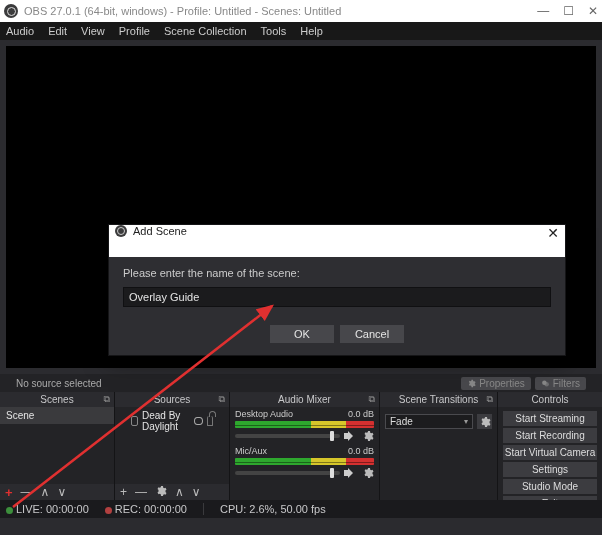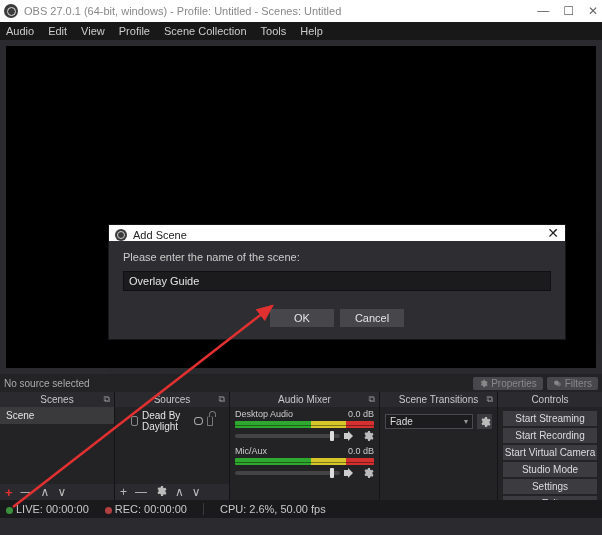--- a/index.html
+++ b/index.html
@@ -5,21 +5,21 @@
   * { box-sizing: border-box; margin: 0; padding: 0; }
   html, body { width: 602px; height: 535px; background: #2b2b2f; font-family: "Segoe UI", Arial, sans-serif; font-size: 11px; color: #d0d0d2; overflow: hidden; }
   .titlebar { height: 22px; background: #fff; display: flex; align-items: center; padding: 0 4px; color: #888; }
   .titlebar .obs-logo { width: 14px; height: 14px; border-radius: 50%; background: #3b3b3c; margin-right: 6px; display: flex; align-items: center; justify-content: center; }
   .titlebar .obs-logo::after { content:""; width:7px; height:7px; border-radius:50%; border:1.5px solid #ddd; }
   .titlebar .winbtns { margin-left:auto; display:flex; gap:14px; color:#666; font-size:12px; }
   .menubar { height:18px; background:#181818; display:flex; align-items:center; padding:0 6px; gap:14px; font-size:11px; color:#ccc; }
   .menubar span { cursor:default; }
   .preview { height: 334px; background:#2b2b2f; padding:6px; }
   .preview-inner { width:100%; height:100%; background:#000; }
-  .sourcebar { height:18px; background:#232326; display:flex; align-items:center; padding:0 4px; color:#aaa; font-size:10px; }
+  .sourcebar { height:18px; background:#232326; display:flex; align-items:center; padding:0 16px; color:#aaa; font-size:10px; }
   .sourcebar .buttons { margin-left:auto; display:flex; gap:4px; }
   .pillbtn { background:#48484c; padding:1px 6px; border-radius:2px; display:flex; align-items:center; gap:3px; color:#888; font-size:10px; }
   .pillbtn svg { width:9px; height:9px; }
   .docks { display:flex; height: 108px; background:#1e1e21; }
   .dock { border-right:1px solid #141416; display:flex; flex-direction:column; min-width:0; }
   .dock:last-child { border-right:none; }
   .dock-title { height:15px; background:#2b2b2f; display:flex; align-items:center; justify-content:center; font-size:10px; color:#c8c8ca; position:relative; }
   .dock-title .pop { position:absolute; right:4px; font-size:9px; color:#999; }
   .dock-body { flex:1; background:#232326; overflow:hidden; font-size:10px; }
   .dock-footer { height:16px; background:#2b2b2f; display:flex; align-items:center; padding:0 5px; gap:8px; font-size:12px; color:#bbb; }
@@ -47,21 +47,21 @@
   .select { flex:1; background:#1c1c1e; border:1px solid #4a4a4e; padding:1px 4px; height:15px; display:flex; align-items:center; justify-content:space-between; color:#ddd; }
   .select .arr { font-size:8px; color:#999; }
   .sqbtn { width:15px; height:15px; background:#3c3c40; display:flex; align-items:center; justify-content:center; }
   .ctrl-btn { background:#3c3c40; margin:2px 5px; padding:2px 0; text-align:center; border:none; color:#ddd; font-size:10px; display:block; }
   .statusbar { height:18px; background:#1a1a1d; display:flex; align-items:center; justify-content:flex-start; padding:0 6px; gap:16px; font-size:11px; color:#c8c8ca; }
   .statusbar .dot { width:7px; height:7px; border-radius:50%; background:#3c8f3c; display:inline-block; margin-right:3px; vertical-align:middle; }
   .statusbar .dot.red { background:#b24040; }
   .statusbar .sep { width:1px; height:12px; background:#3a3a3d; }
 
   .modal { position:absolute; left:108px; top:224px; width:458px; background:#2e2e32; border:1px solid #151517; box-shadow:0 4px 22px rgba(0,0,0,.6); }
-  .modal-title { height:16px; background:#fff; color:#222; display:flex; align-items:flex-end; padding:0 6px; font-size:11px; }
+  .modal-title { height:32px; background:#fff; color:#222; display:flex; align-items:flex-start; padding:0 6px; font-size:11px; }
   .modal-title .obs-logo { width:12px; height:12px; border-radius:50%; background:#3b3b3c; margin-right:6px; position:relative; }
   .modal-title .obs-logo::after { content:""; position:absolute; inset:2px; border:1.2px solid #ccc; border-radius:50%; }
   .modal-title .close { margin-left:auto; font-size:14px; color:#222; }
   .modal-body { padding:10px 14px; font-size:11px; color:#ccc; }
   .modal-input { width:100%; margin-top:8px; background:#1b1b1d; border:1px solid #101012; color:#e4e4e4; padding:3px 5px; font-size:11px; }
   .modal-btns { padding:8px 0 12px; display:flex; justify-content:center; gap:6px; }
   .modal-btn { width:64px; padding:3px 0; background:#47474b; color:#e4e4e4; border:none; text-align:center; font-size:11px; }
 
   .arrow-svg { position:absolute; left:0; top:0; width:602px; height:535px; pointer-events:none; }
 
@@ -215,22 +215,22 @@
   </div>
 
   <div class="dock" style="width:104px">
     <div class="dock-title">
         <span>Controls</span>
       </div>
     <div class="dock-body" style="padding:2px 0">
       <div class="ctrl-btn">Start Streaming</div>
       <div class="ctrl-btn">Start Recording</div>
       <div class="ctrl-btn">Start Virtual Camera</div>
+      <div class="ctrl-btn">Settings</div>
       <div class="ctrl-btn">Studio Mode</div>
-      <div class="ctrl-btn">Settings</div>
       <div class="ctrl-btn">Exit</div>
     </div>
   </div>
 
 </div>
 
 <div class="statusbar">
   <span><span class="dot"></span><span>LIVE: 00:00:00</span></span>
   <span><span class="dot red"></span><span>REC: 00:00:00</span></span>
   <span class="sep"></span>

